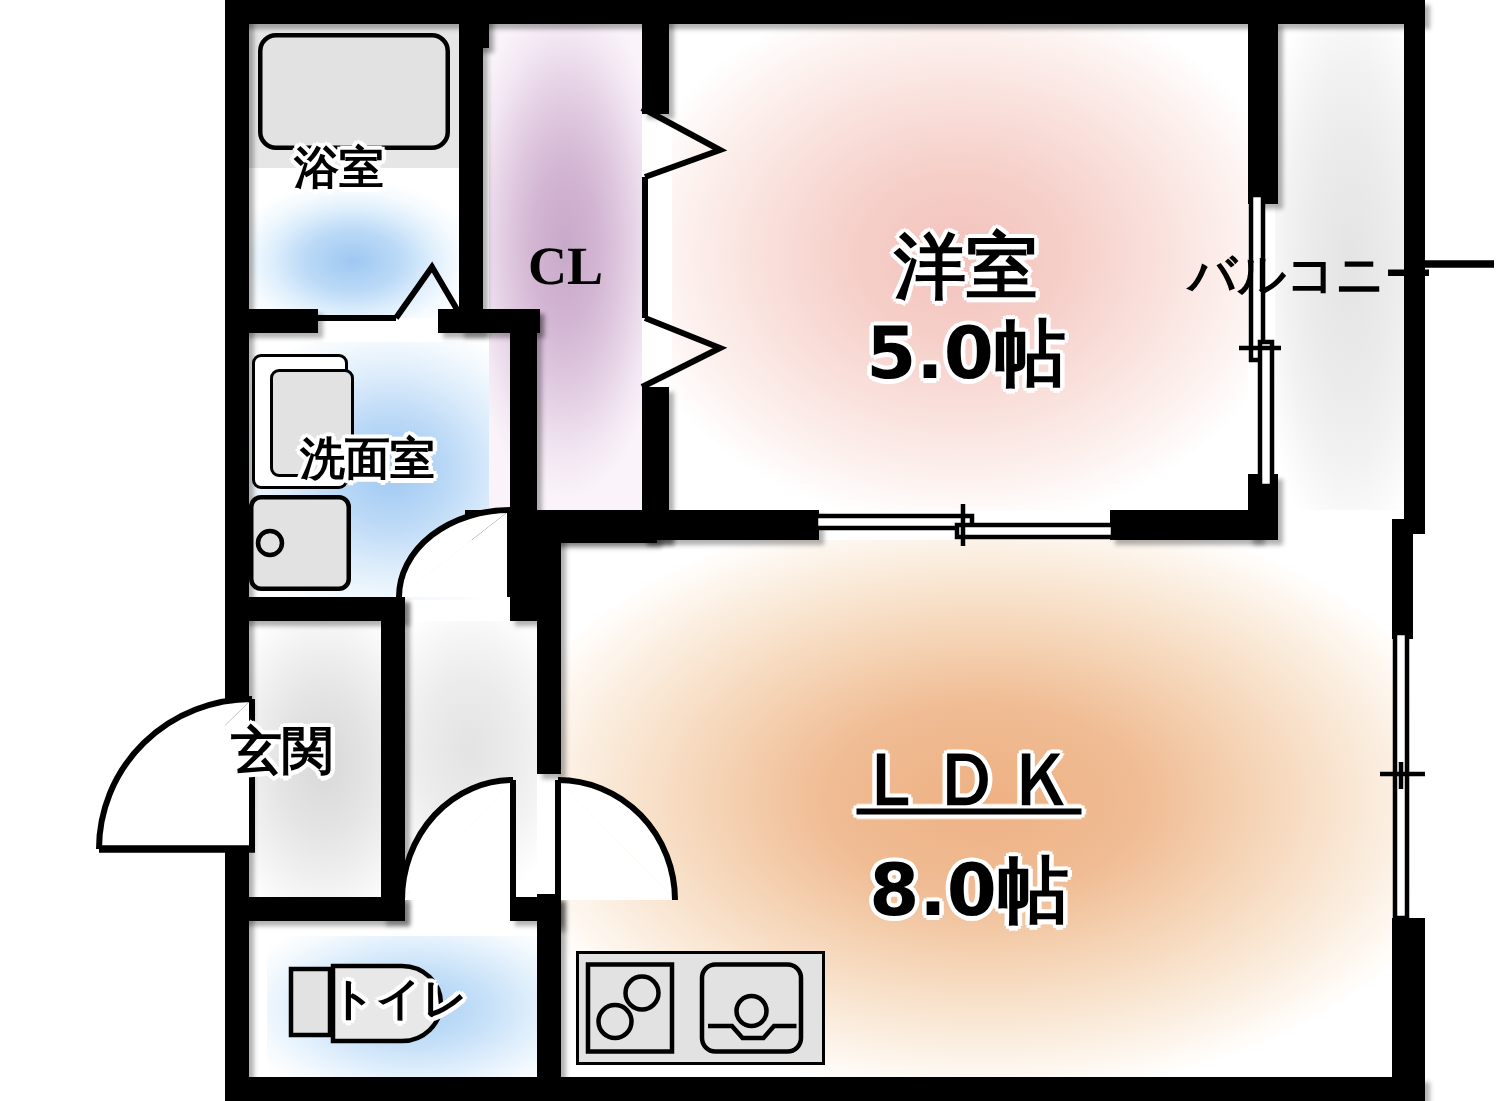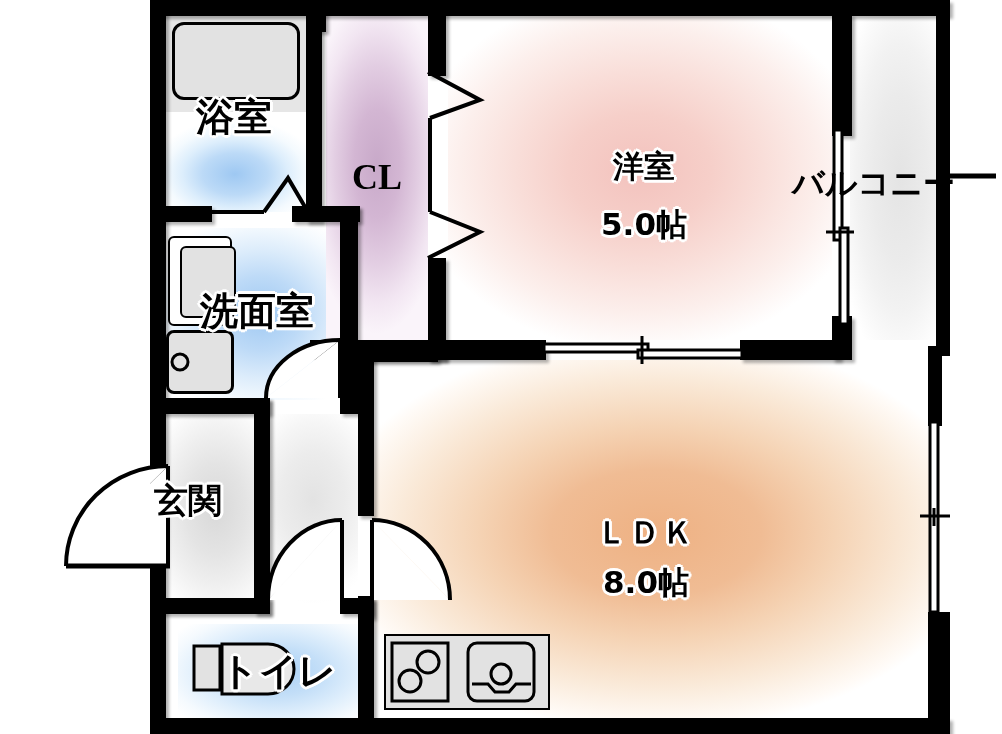--- a/index.html
+++ b/index.html
@@ -64,23 +64,23 @@
   .fix-thin{position:absolute;border:2px solid #000;background:#e2e2e2;box-sizing:border-box;}
 
   
   .lbl{position:absolute;color:#000;font-weight:bold;white-space:nowrap;
        text-shadow:
          2px 0 0 #fff,-2px 0 0 #fff,0 2px 0 #fff,0 -2px 0 #fff,
          2px 2px 0 #fff,-2px 2px 0 #fff,2px -2px 0 #fff,-2px -2px 0 #fff,
          3px 0 0 #fff,-3px 0 0 #fff,0 3px 0 #fff,0 -3px 0 #fff;
        letter-spacing:0px;}
   .lbl-ja{font-family:"DejaVu Sans","Liberation Sans",sans-serif;}
-  .lbl-sm{font-size:38px;}
+  .lbl-sm{font-size:30px;}
   .lbl-md{font-size:34px;}
-  .lbl-lg{font-size:31px;}
+  .lbl-lg{font-size:48px;}
   .lbl-cl{font-size:36px;font-family:"Liberation Serif","DejaVu Serif",serif;font-weight:bold;
           text-shadow:none;}
   .lbl-balcony{font-size:32px;font-family:Liberation Serif, serif;}
   .lbl-plain{text-shadow:none;}
 
   .center{text-align:center;}
   svg{display:block;overflow:visible;}
 </style>
 </head>
 <body>
@@ -243,18 +243,18 @@
 
   <div class="lbl lbl-ja lbl-md" style="left:154px;top:478px;">玄関</div>
 
   <div class="lbl lbl-ja lbl-sm" style="left:220px;top:646px;">トイレ</div>
 
   <div class="lbl lbl-cl" style="left:352px;top:156px;">CL</div>
 
   <div class="lbl lbl-ja lbl-lg center" style="left:574px;top:146px;width:140px;">洋室</div>
   <div class="lbl lbl-ja lbl-lg center" style="left:566px;top:204px;width:156px;">5.0帖</div>
 
-  <div class="lbl lbl-lg center" style="left:566px;top:512px;width:160px;letter-spacing:2px;">ＬＤＫ</div>
+  <div class="lbl lbl-lg center" style="left:566px;top:488px;width:160px;letter-spacing:2px;text-decoration:underline;">ＬＤＫ</div>
   <div class="lbl lbl-ja lbl-lg center" style="left:566px;top:562px;width:160px;">8.0帖</div>
 
   <div class="lbl lbl-ja lbl-balcony lbl-plain" style="left:792px;top:162px;">バルコニー</div>
 
 </div>
 
 </body></html>

